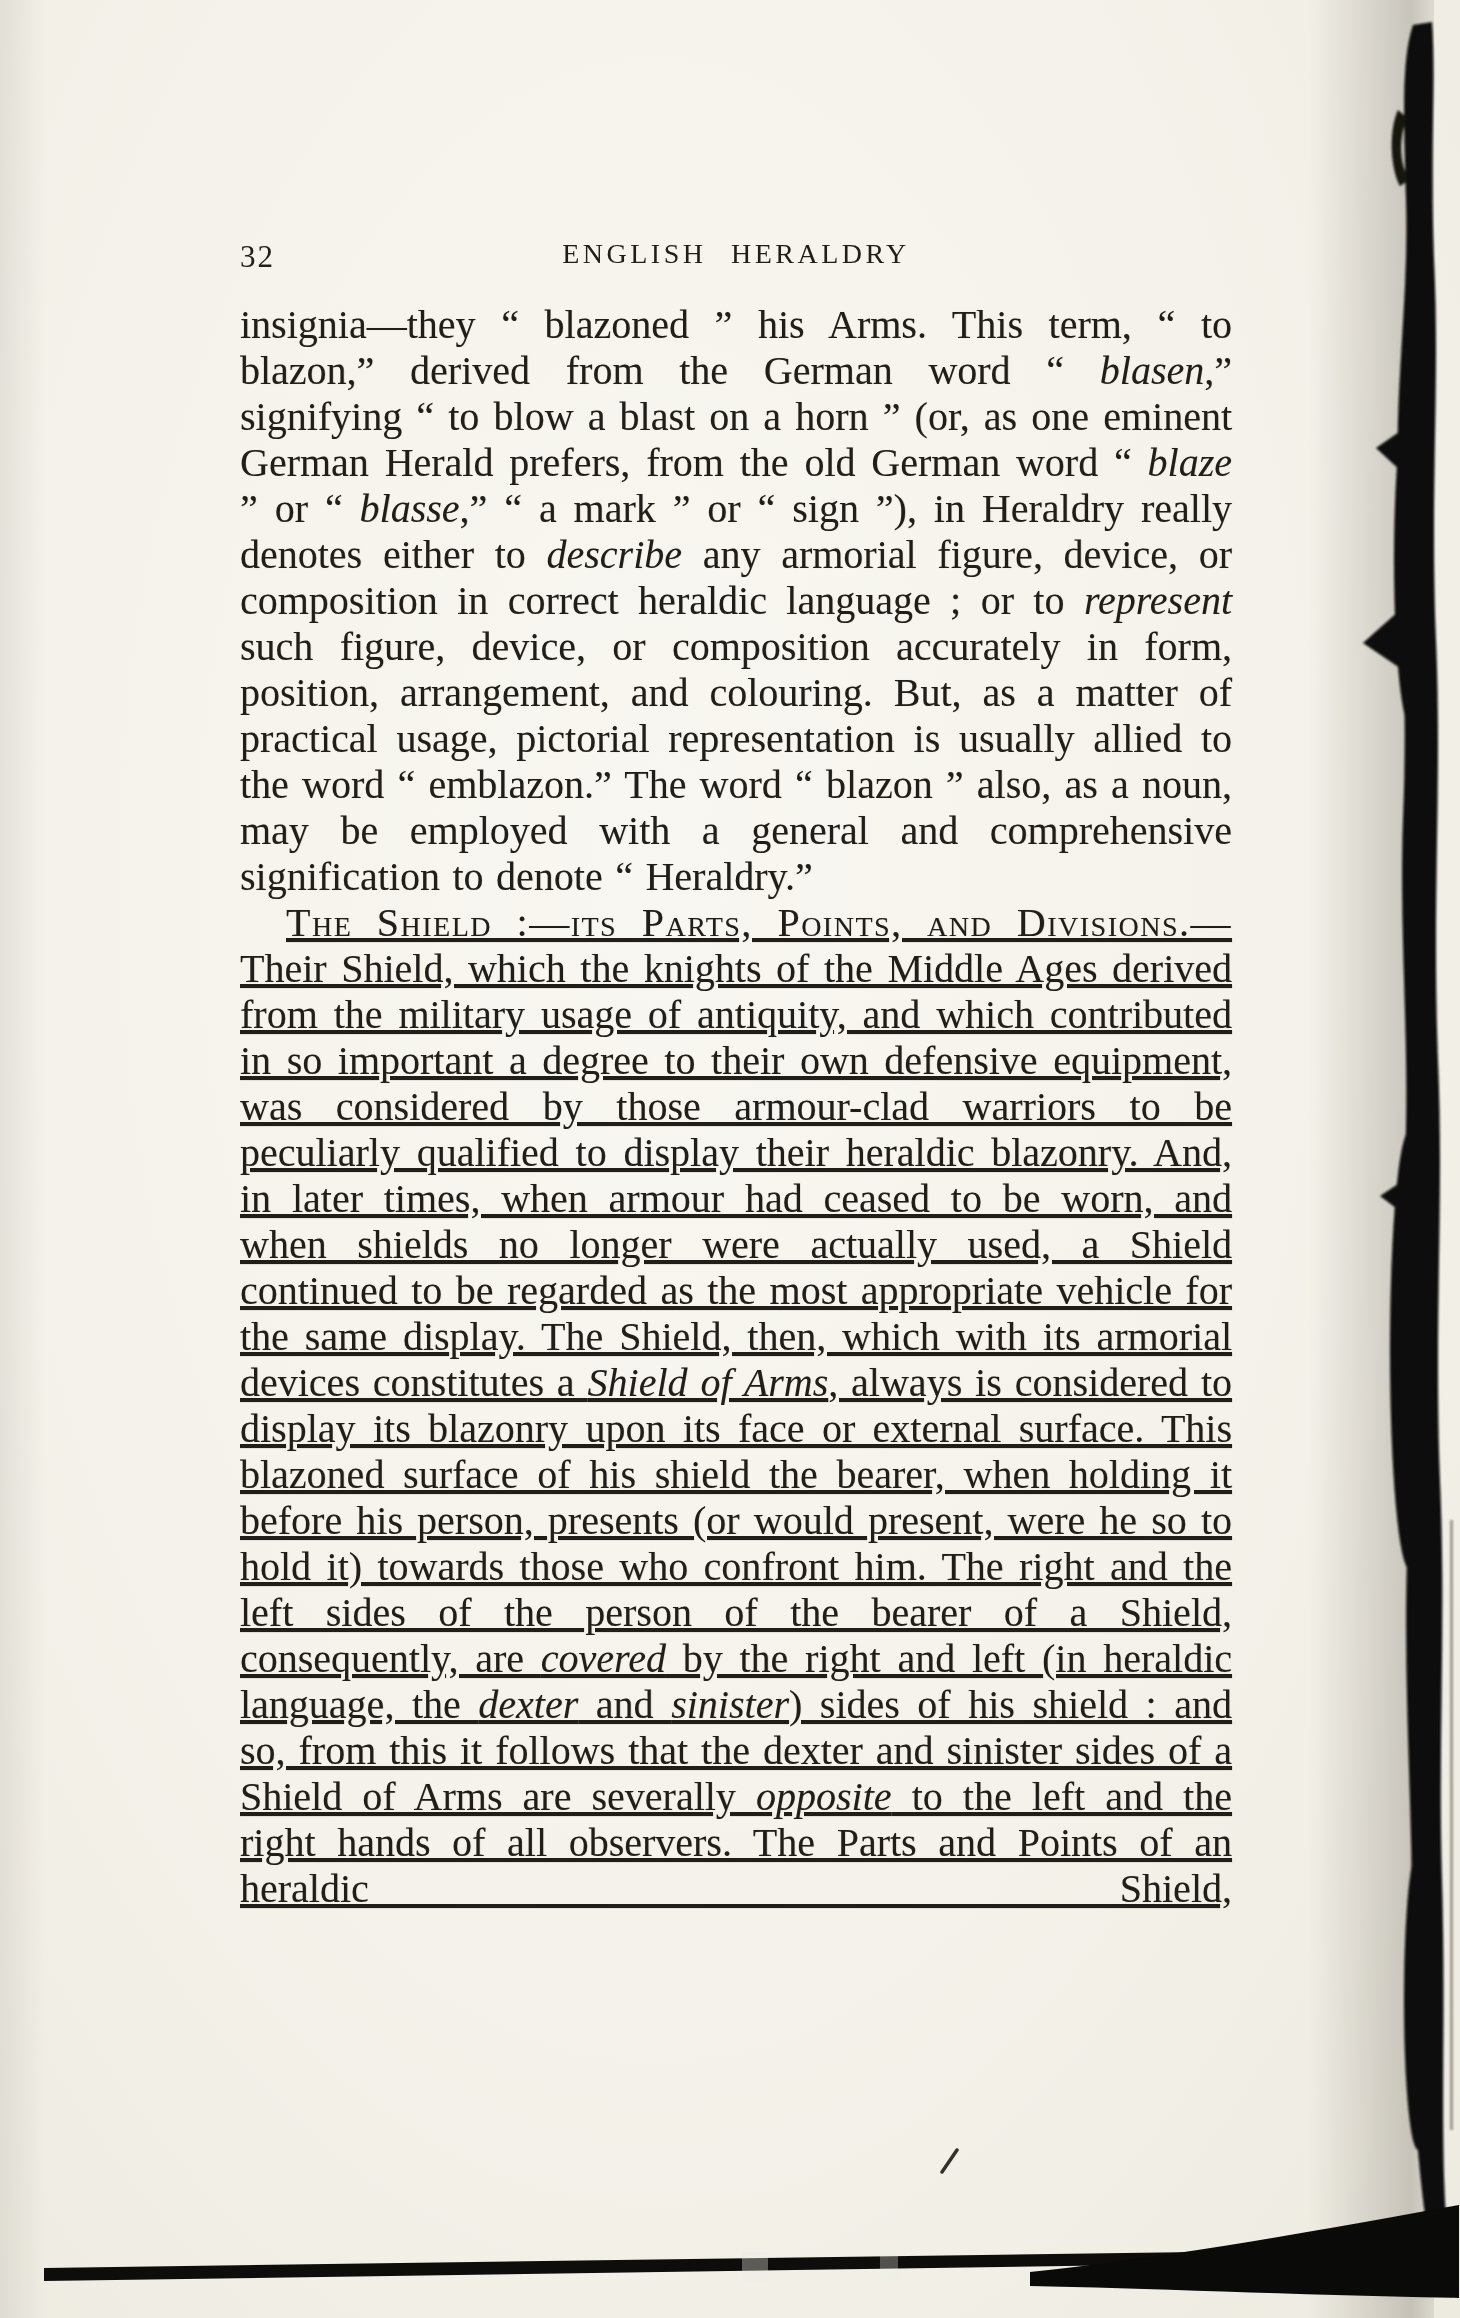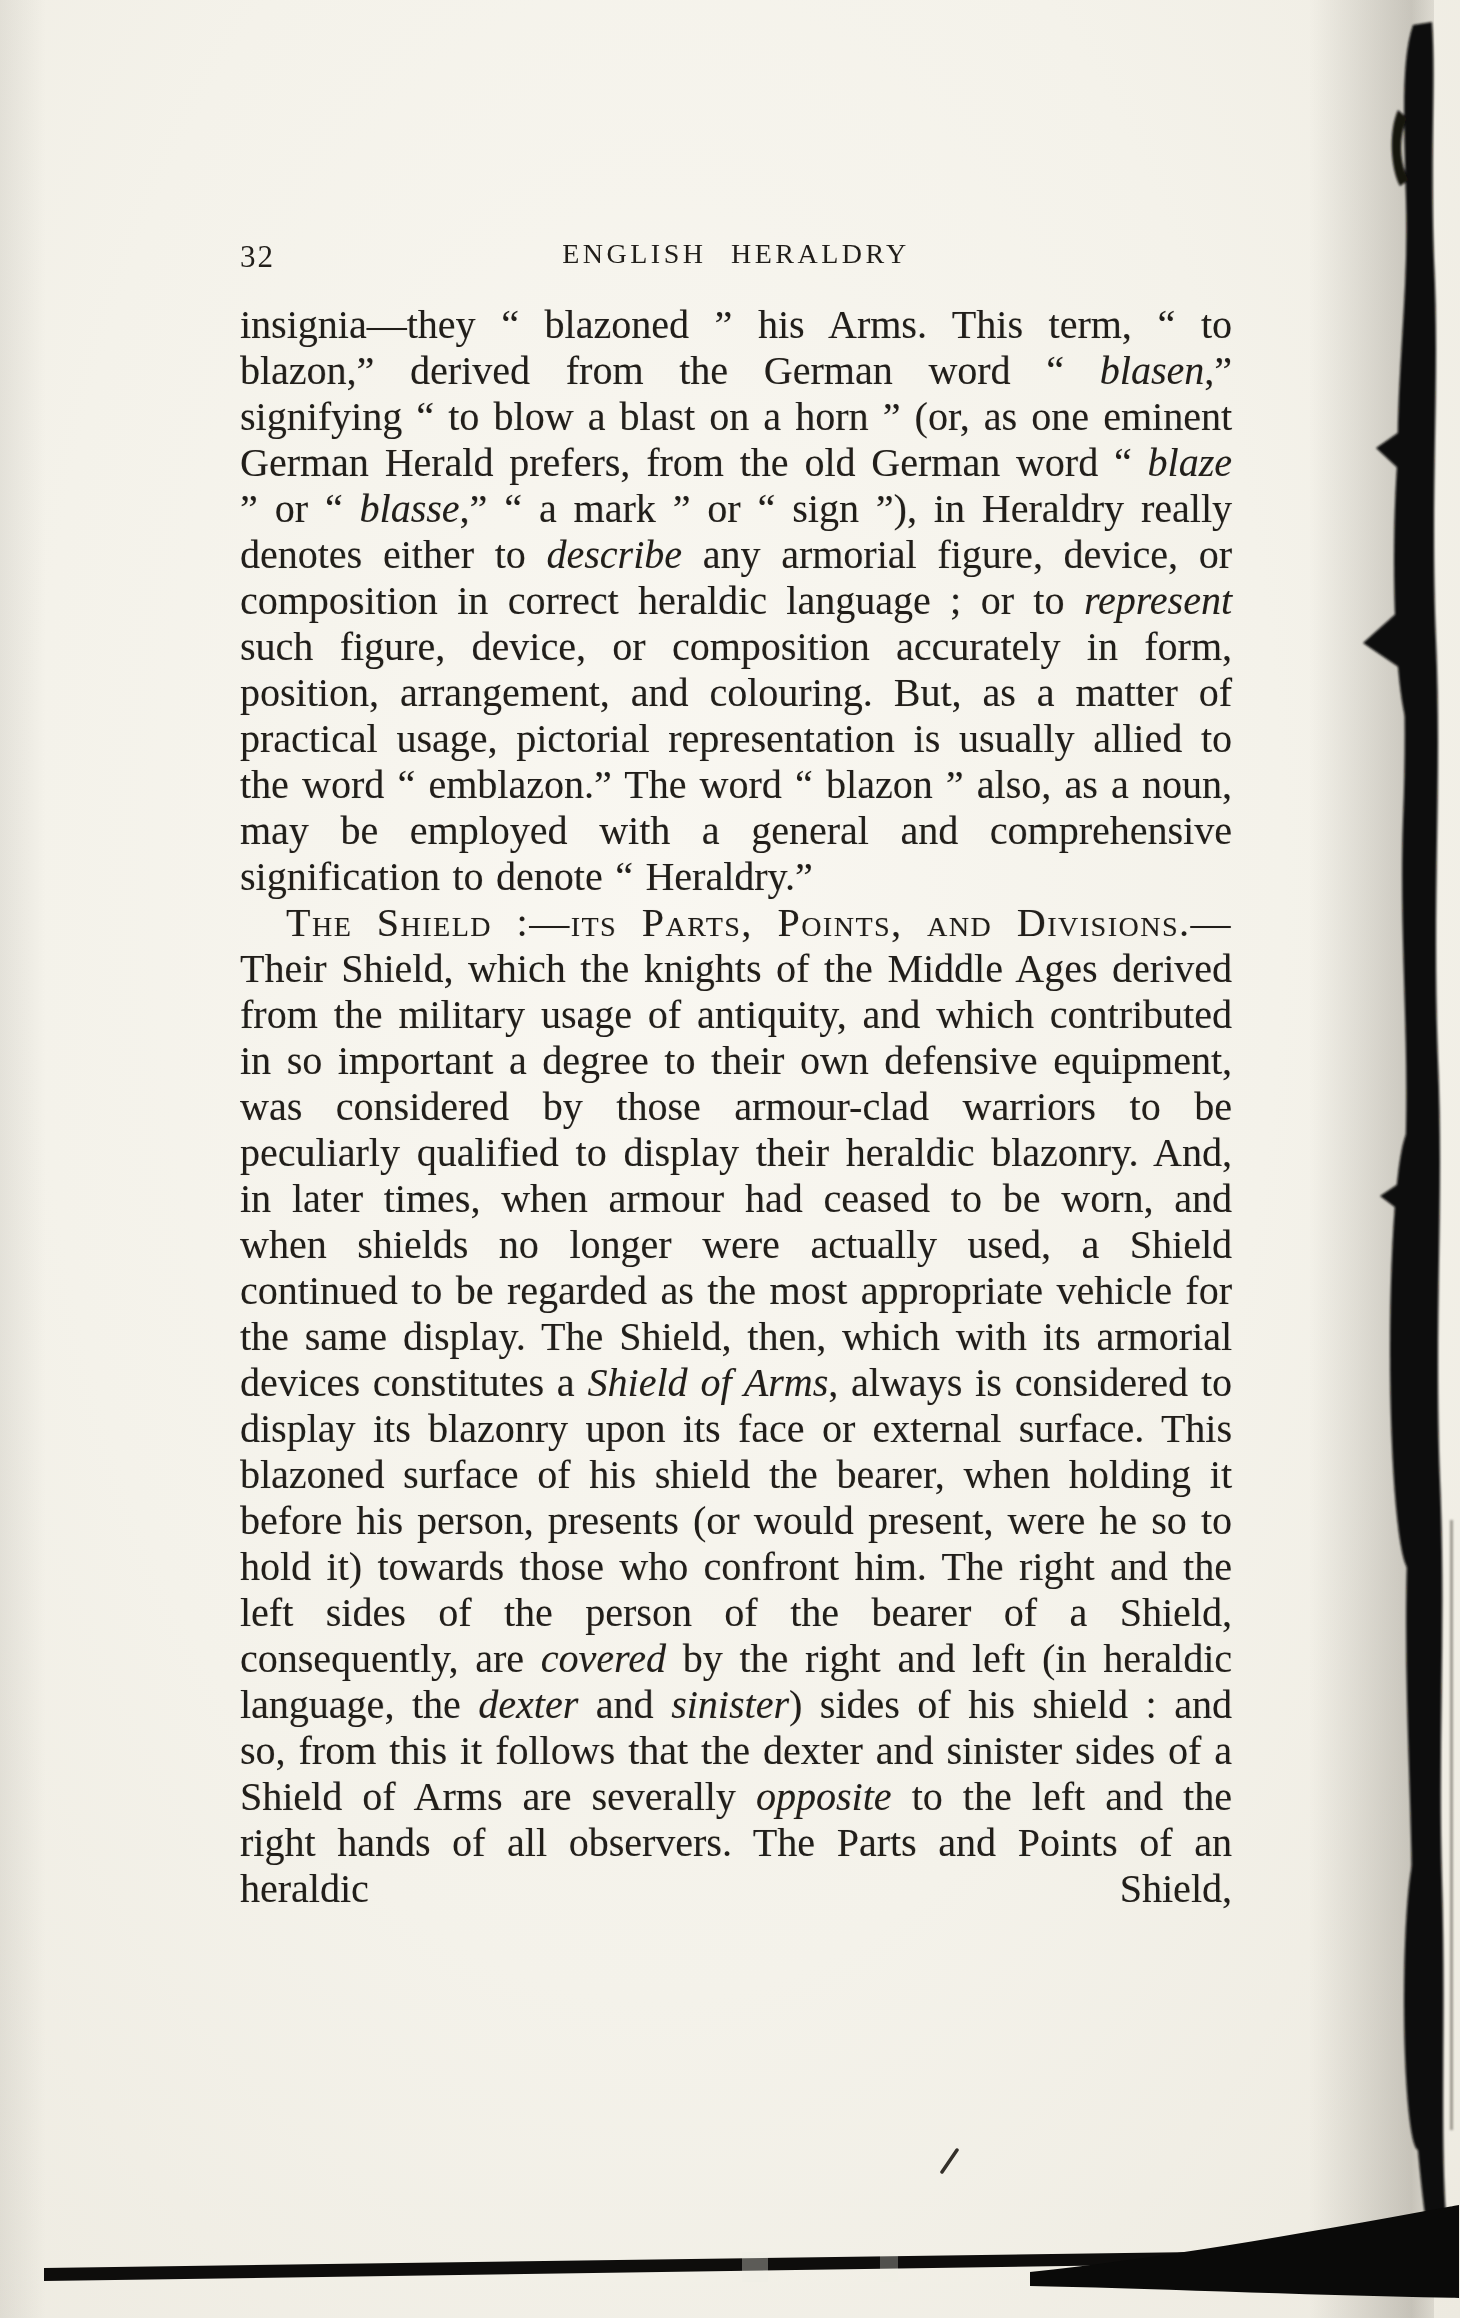--- a/index.html
+++ b/index.html
@@ -36,21 +36,21 @@
   .text-block {
     position: absolute; top: 302px; left: 240px; width: 992px;
   }
   .para {
     margin: 0;
     font-size: 40px; line-height: 46px;
     text-align: justify; word-spacing: 2.5px;
     text-shadow: 0.3px 0.3px 0.7px rgba(30,25,20,0.30);
   }
   .para.indent { text-indent: 46px; }
-  .para.justify-last { text-align-last: justify; }
+  .para.justify-last { text-align-last: justify; text-decoration: underline; }
   .para .it { font-style: italic; }
   .para .sc { font-variant: small-caps; letter-spacing: 1.5px; }
   .artifacts {
     position: absolute; inset: 0; width: 100%; height: 100%;
     pointer-events: none;
   }
 </style>
 </head>
 <body>
 

